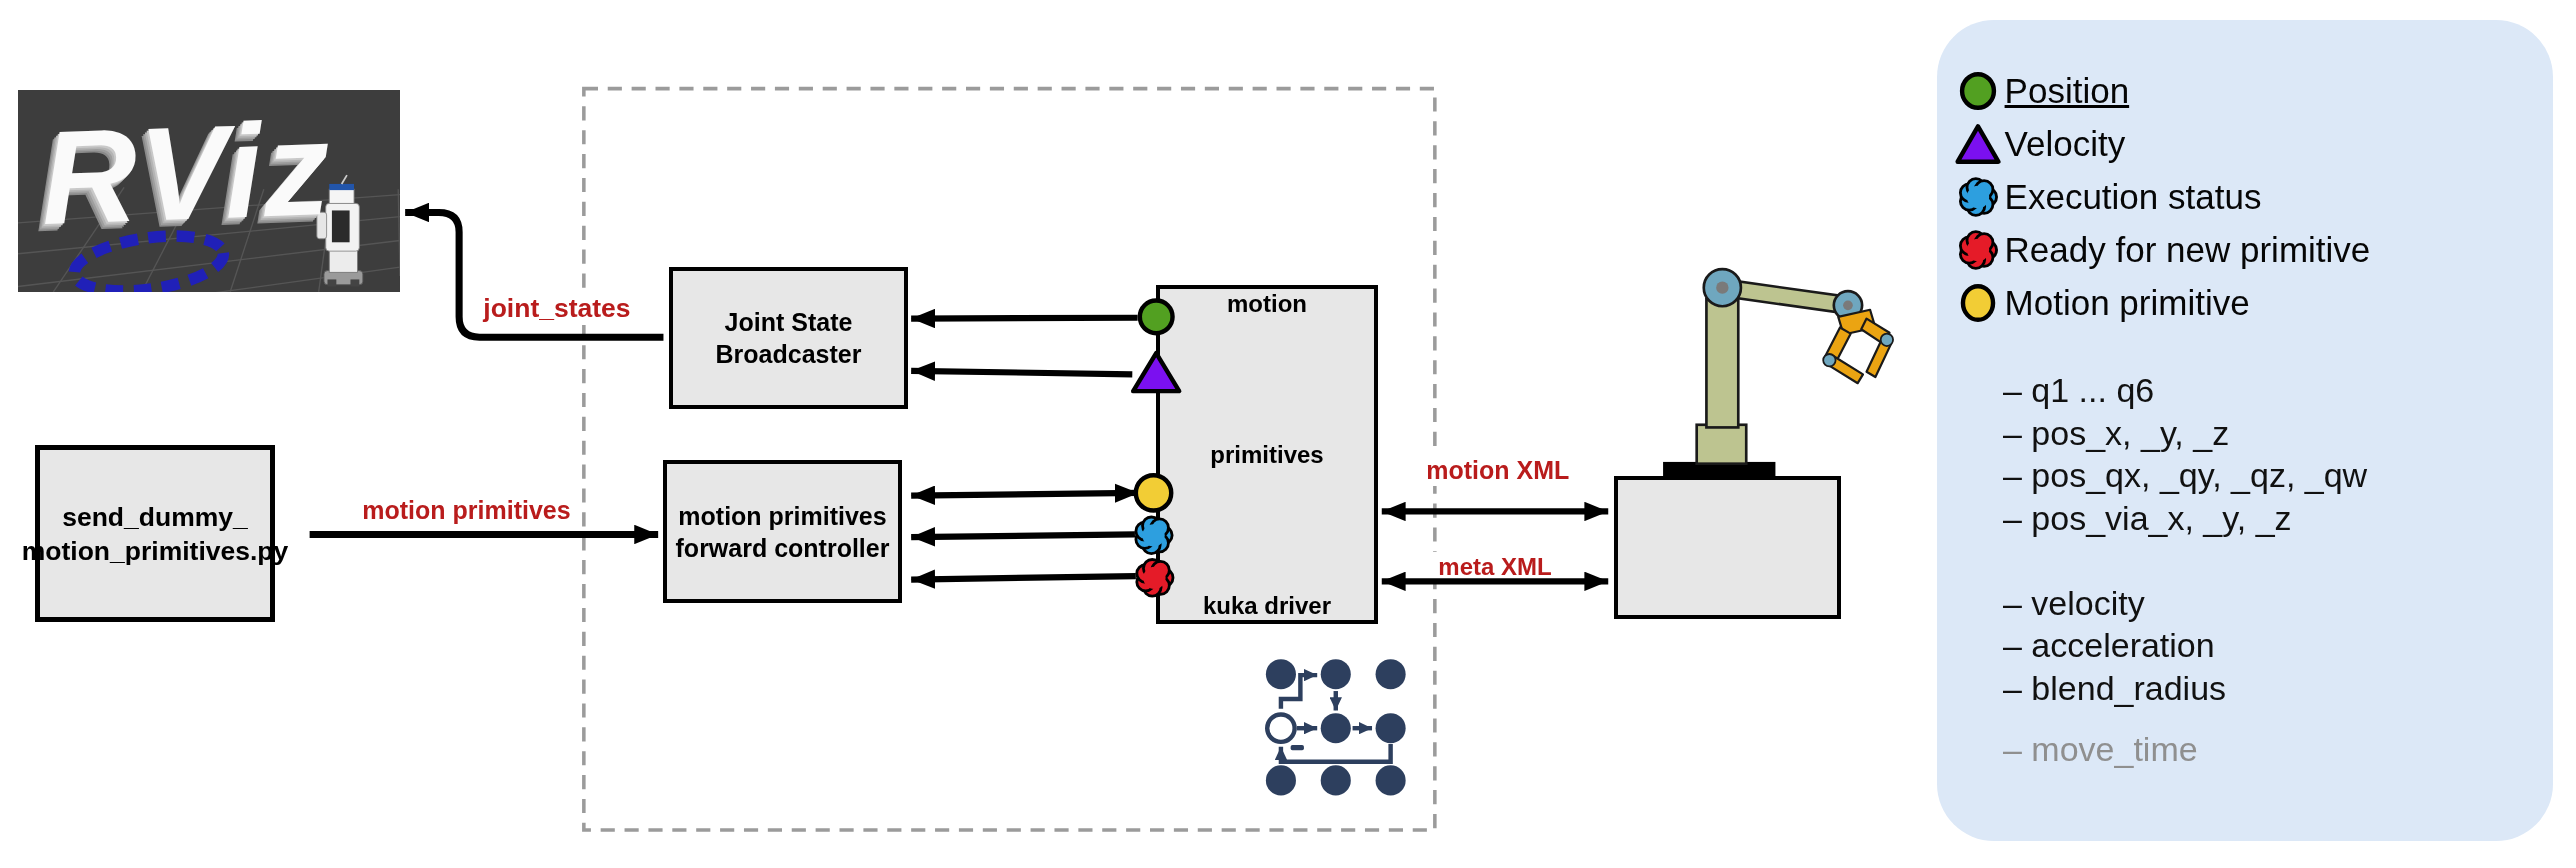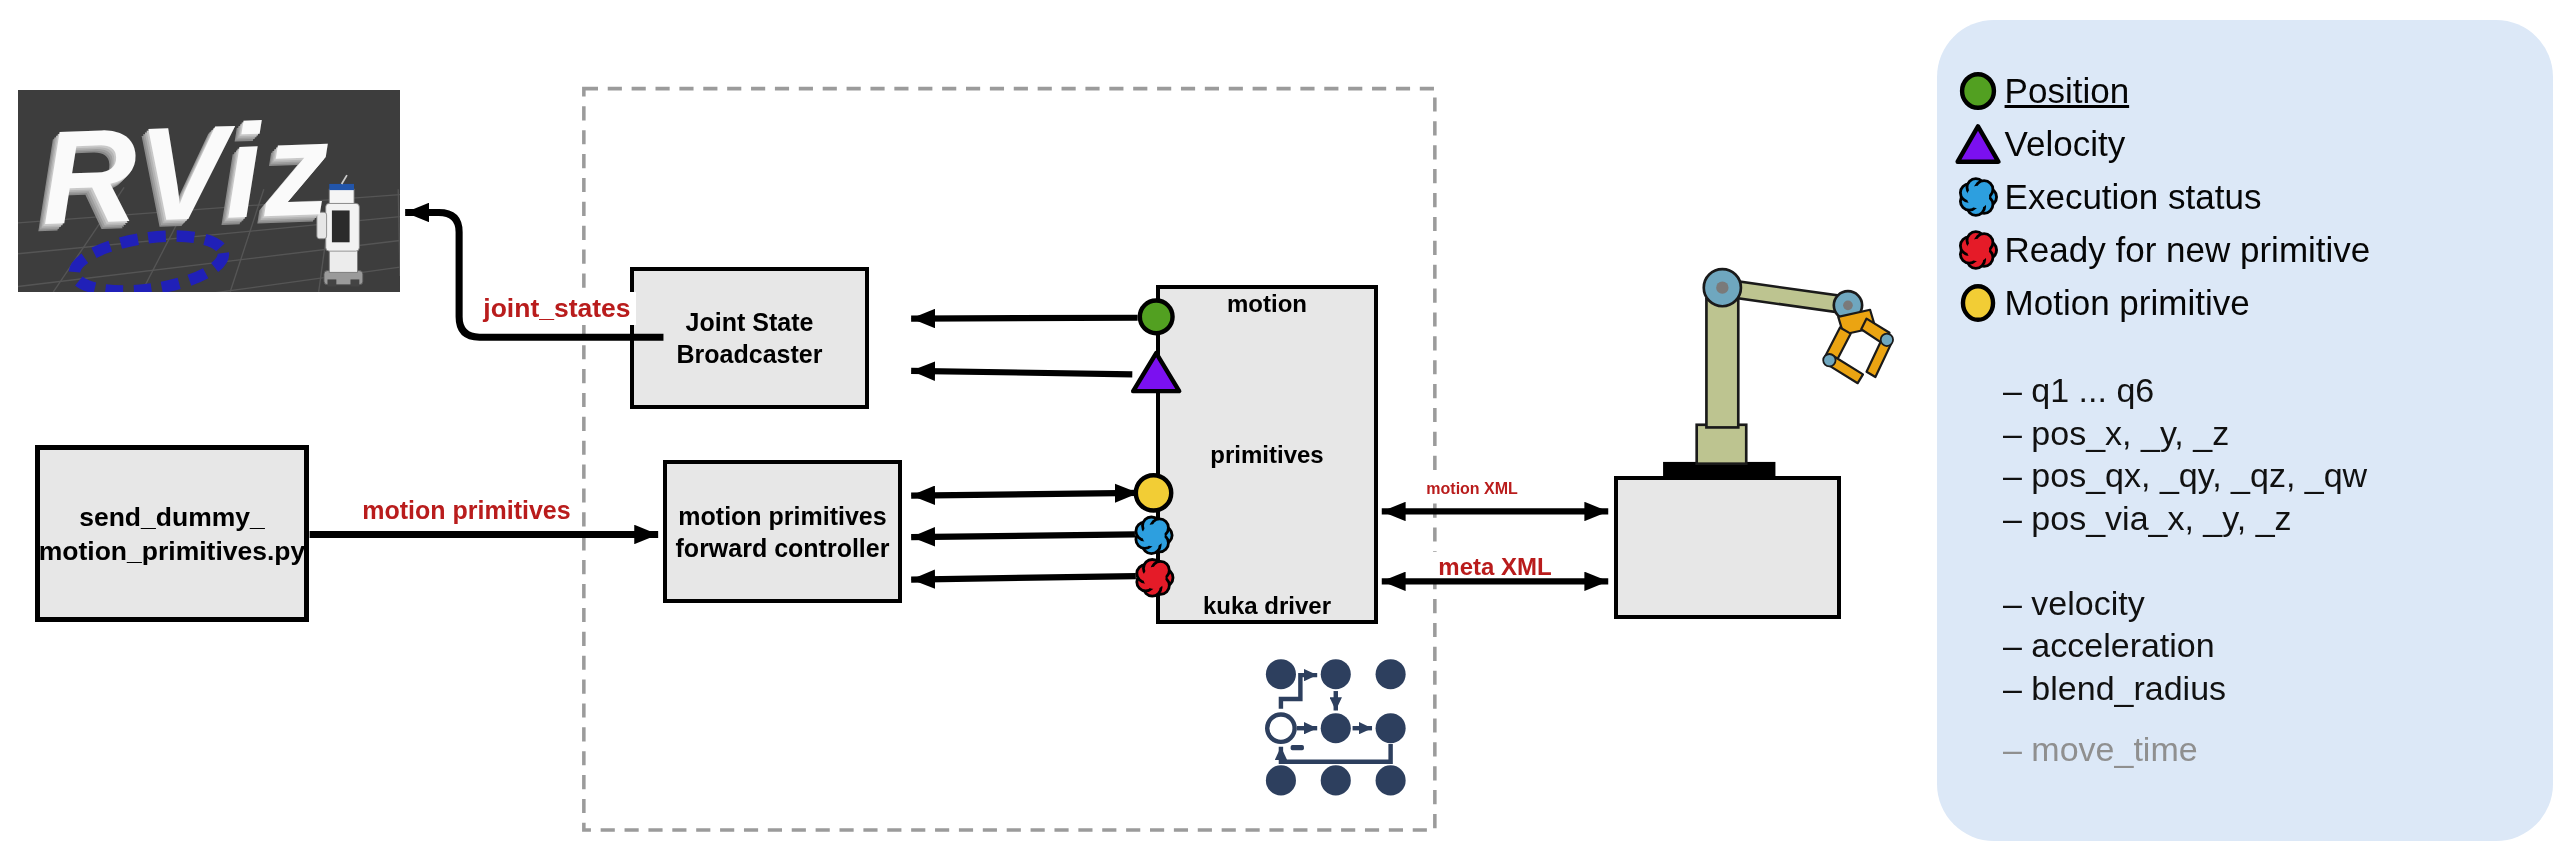--- a/index.html
+++ b/index.html
@@ -6,32 +6,32 @@
   #canvas{position:relative;width:2576px;height:869px;background:#ffffff;overflow:hidden;
           font-family:"Liberation Sans","DejaVu Sans",sans-serif;}
   .layer{position:absolute;left:0;top:0;width:2576px;height:869px;pointer-events:none;}
   #dash-layer{z-index:0;}
   #overlay{z-index:5;}
 
   
   .node{position:absolute;background:#e7e7e7;border:4.4px solid #000;box-sizing:border-box;
         display:flex;flex-direction:column;align-items:center;justify-content:center;
         text-align:center;font-weight:bold;color:#000;z-index:1;}
-  #send-dummy{left:35px;top:445px;width:274px;height:177px;border-width:5.3px;font-size:26.5px;line-height:34px;}
-  #jsb{left:630px;top:267px;width:239px;height:142px;font-size:25px;line-height:32px;}
+  #send-dummy{left:35px;top:445px;width:240px;height:177px;border-width:5.3px;font-size:26.5px;line-height:34px;}
+  #jsb{left:669px;top:267px;width:239px;height:142px;font-size:25px;line-height:32px;}
   #fc{left:663px;top:460px;width:239px;height:143px;font-size:25px;line-height:32px;}
   #kuka{left:1156px;top:285px;width:222px;height:339px;font-size:24px;line-height:29px;justify-content:space-between;}
   #robot-cell{left:1614px;top:476px;width:227px;height:143px;}
 
   
   .edge-label{position:absolute;background:#ffffff;font-weight:bold;color:#b91c1c;z-index:2;
               padding:0.9px 5.3px;white-space:nowrap;}
   #lbl-joint-states{left:478px;top:292px;font-size:26.5px;}
   #lbl-motion-primitives{left:357px;top:495px;font-size:25px;}
-  #lbl-motion-xml{left:1421px;top:479px;font-size:16px;}
+  #lbl-motion-xml{left:1421px;top:455px;font-size:25px;}
   #lbl-meta-xml{left:1433px;top:552px;font-size:24px;}
 
   
   #rviz{position:absolute;left:17.7px;top:90px;width:382px;height:202px;background:#3d3d3d;
         overflow:hidden;z-index:1;}
   #rviz-logo{position:absolute;left:23px;top:7px;font-size:133px;font-style:italic;font-weight:bold;
              color:#fafafa;transform:rotate(-2deg);letter-spacing:1.8px;
              text-shadow:-1.8px 1.8px 0 #c9c9c9,-3.5px 3.5px 0 #b4b4b4,-5.3px 5.3px 0 #9e9e9e,-7px 7px 0 #8a8a8a;}
 
   

